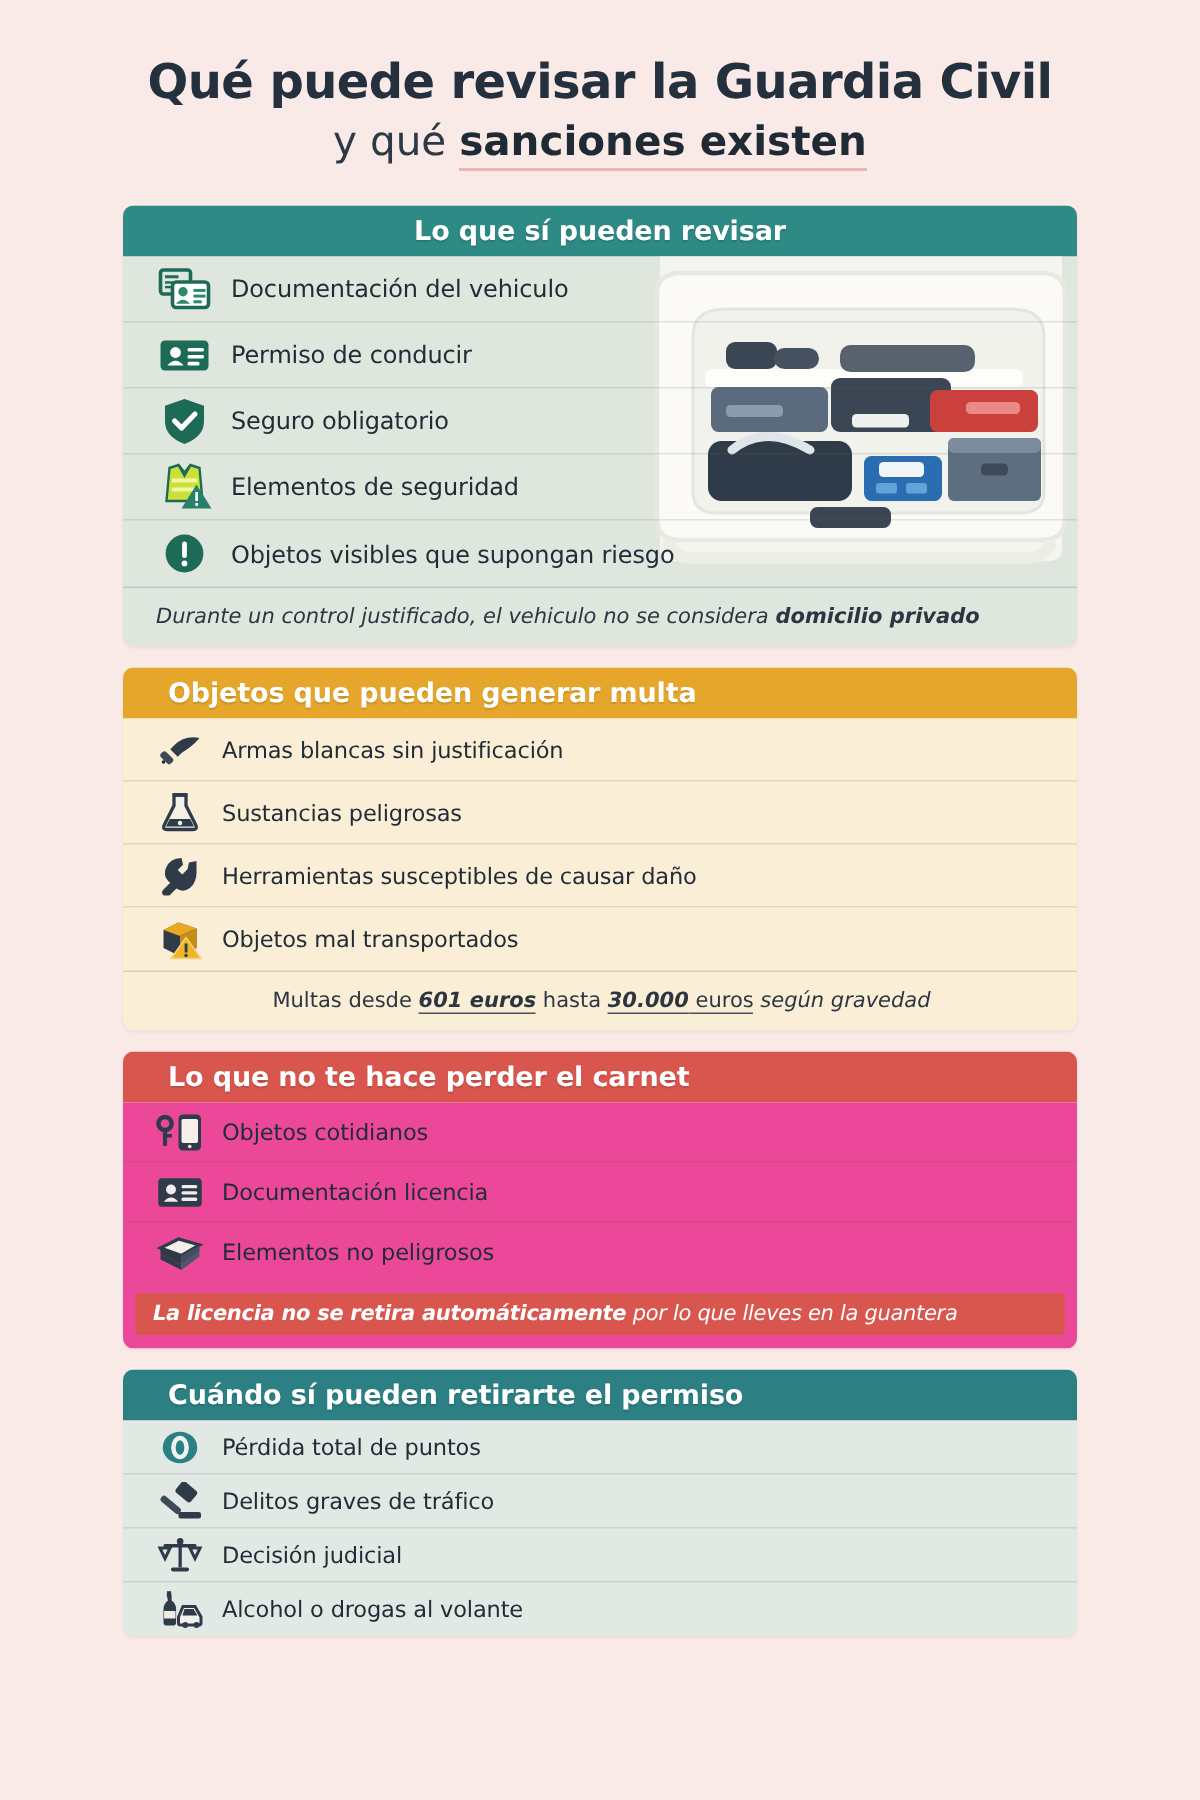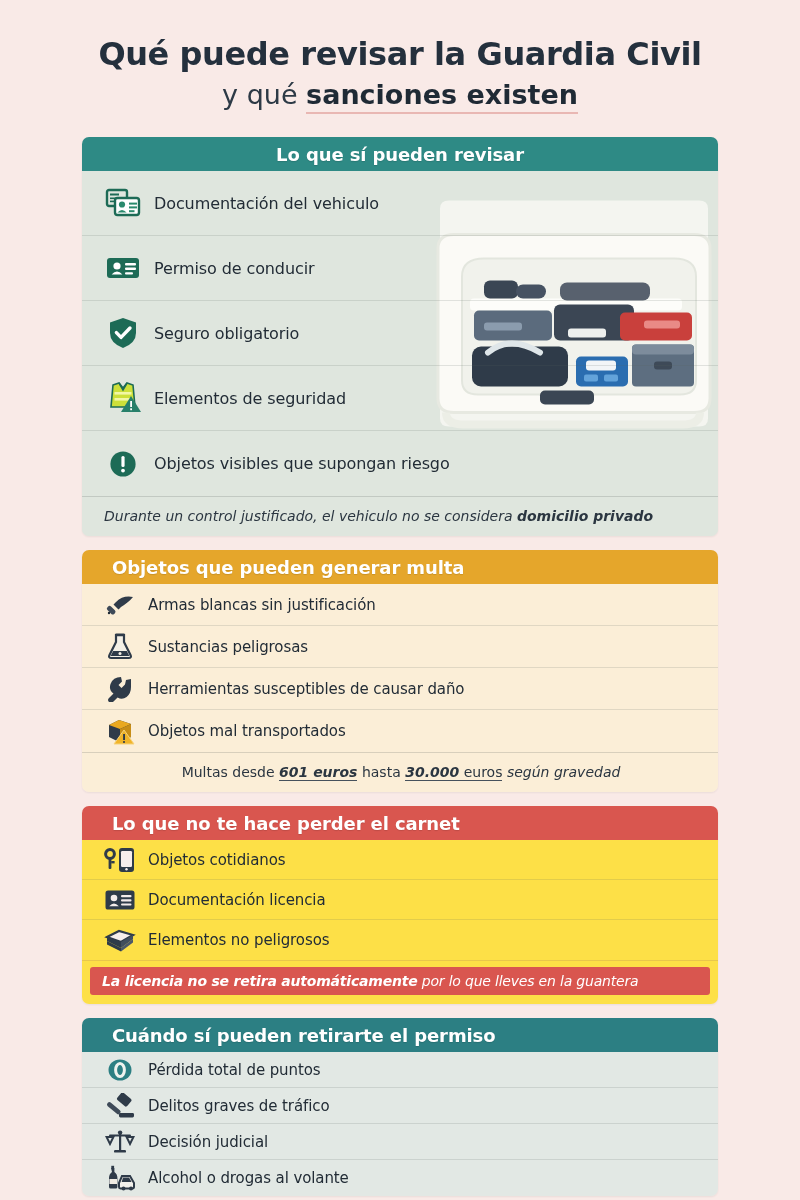--- a/index.html
+++ b/index.html
@@ -72,33 +72,33 @@
   .card.green  .card-head { background: #2e8a85; }
   .card.amber  .card-head { background: #e5a62b; }
   .card.red    .card-head { background: #d9564f; }
   .card.teal   .card-head { background: #2c7f83; }
 
   .card.green  .card-head { padding-left: 0; justify-content: center; }
 
   .card-body { position: relative; }
   .card.green  .card-body { background: #dfe6de; }
   .card.amber  .card-body { background: #fbeed7; }
-  .card.red    .card-body { background: #fde047; }
+  .card.red    .card-body { background: #ec4899; }
   .card.teal   .card-body { background: #e2e8e4; }
 
   .rows { position: relative; z-index: 3; }
 
   .row {
     display: flex;
     align-items: center;
     gap: 12px;
     padding: 0 18px 0 22px;
     border-bottom: 1px solid rgba(90,100,95,0.16);
   }
-  .card.green .row { height: 65px; }
+  .card.green .row { height: 44px; }
   .card.amber .row { height: 42px; }
   .card.red   .row { height: 40px; }
   .card.teal  .row { height: 36px; }
 
   .row:last-child { border-bottom: none; }
 
   .icon {
     width: 38px;
     height: 34px;
     flex: 0 0 38px;

